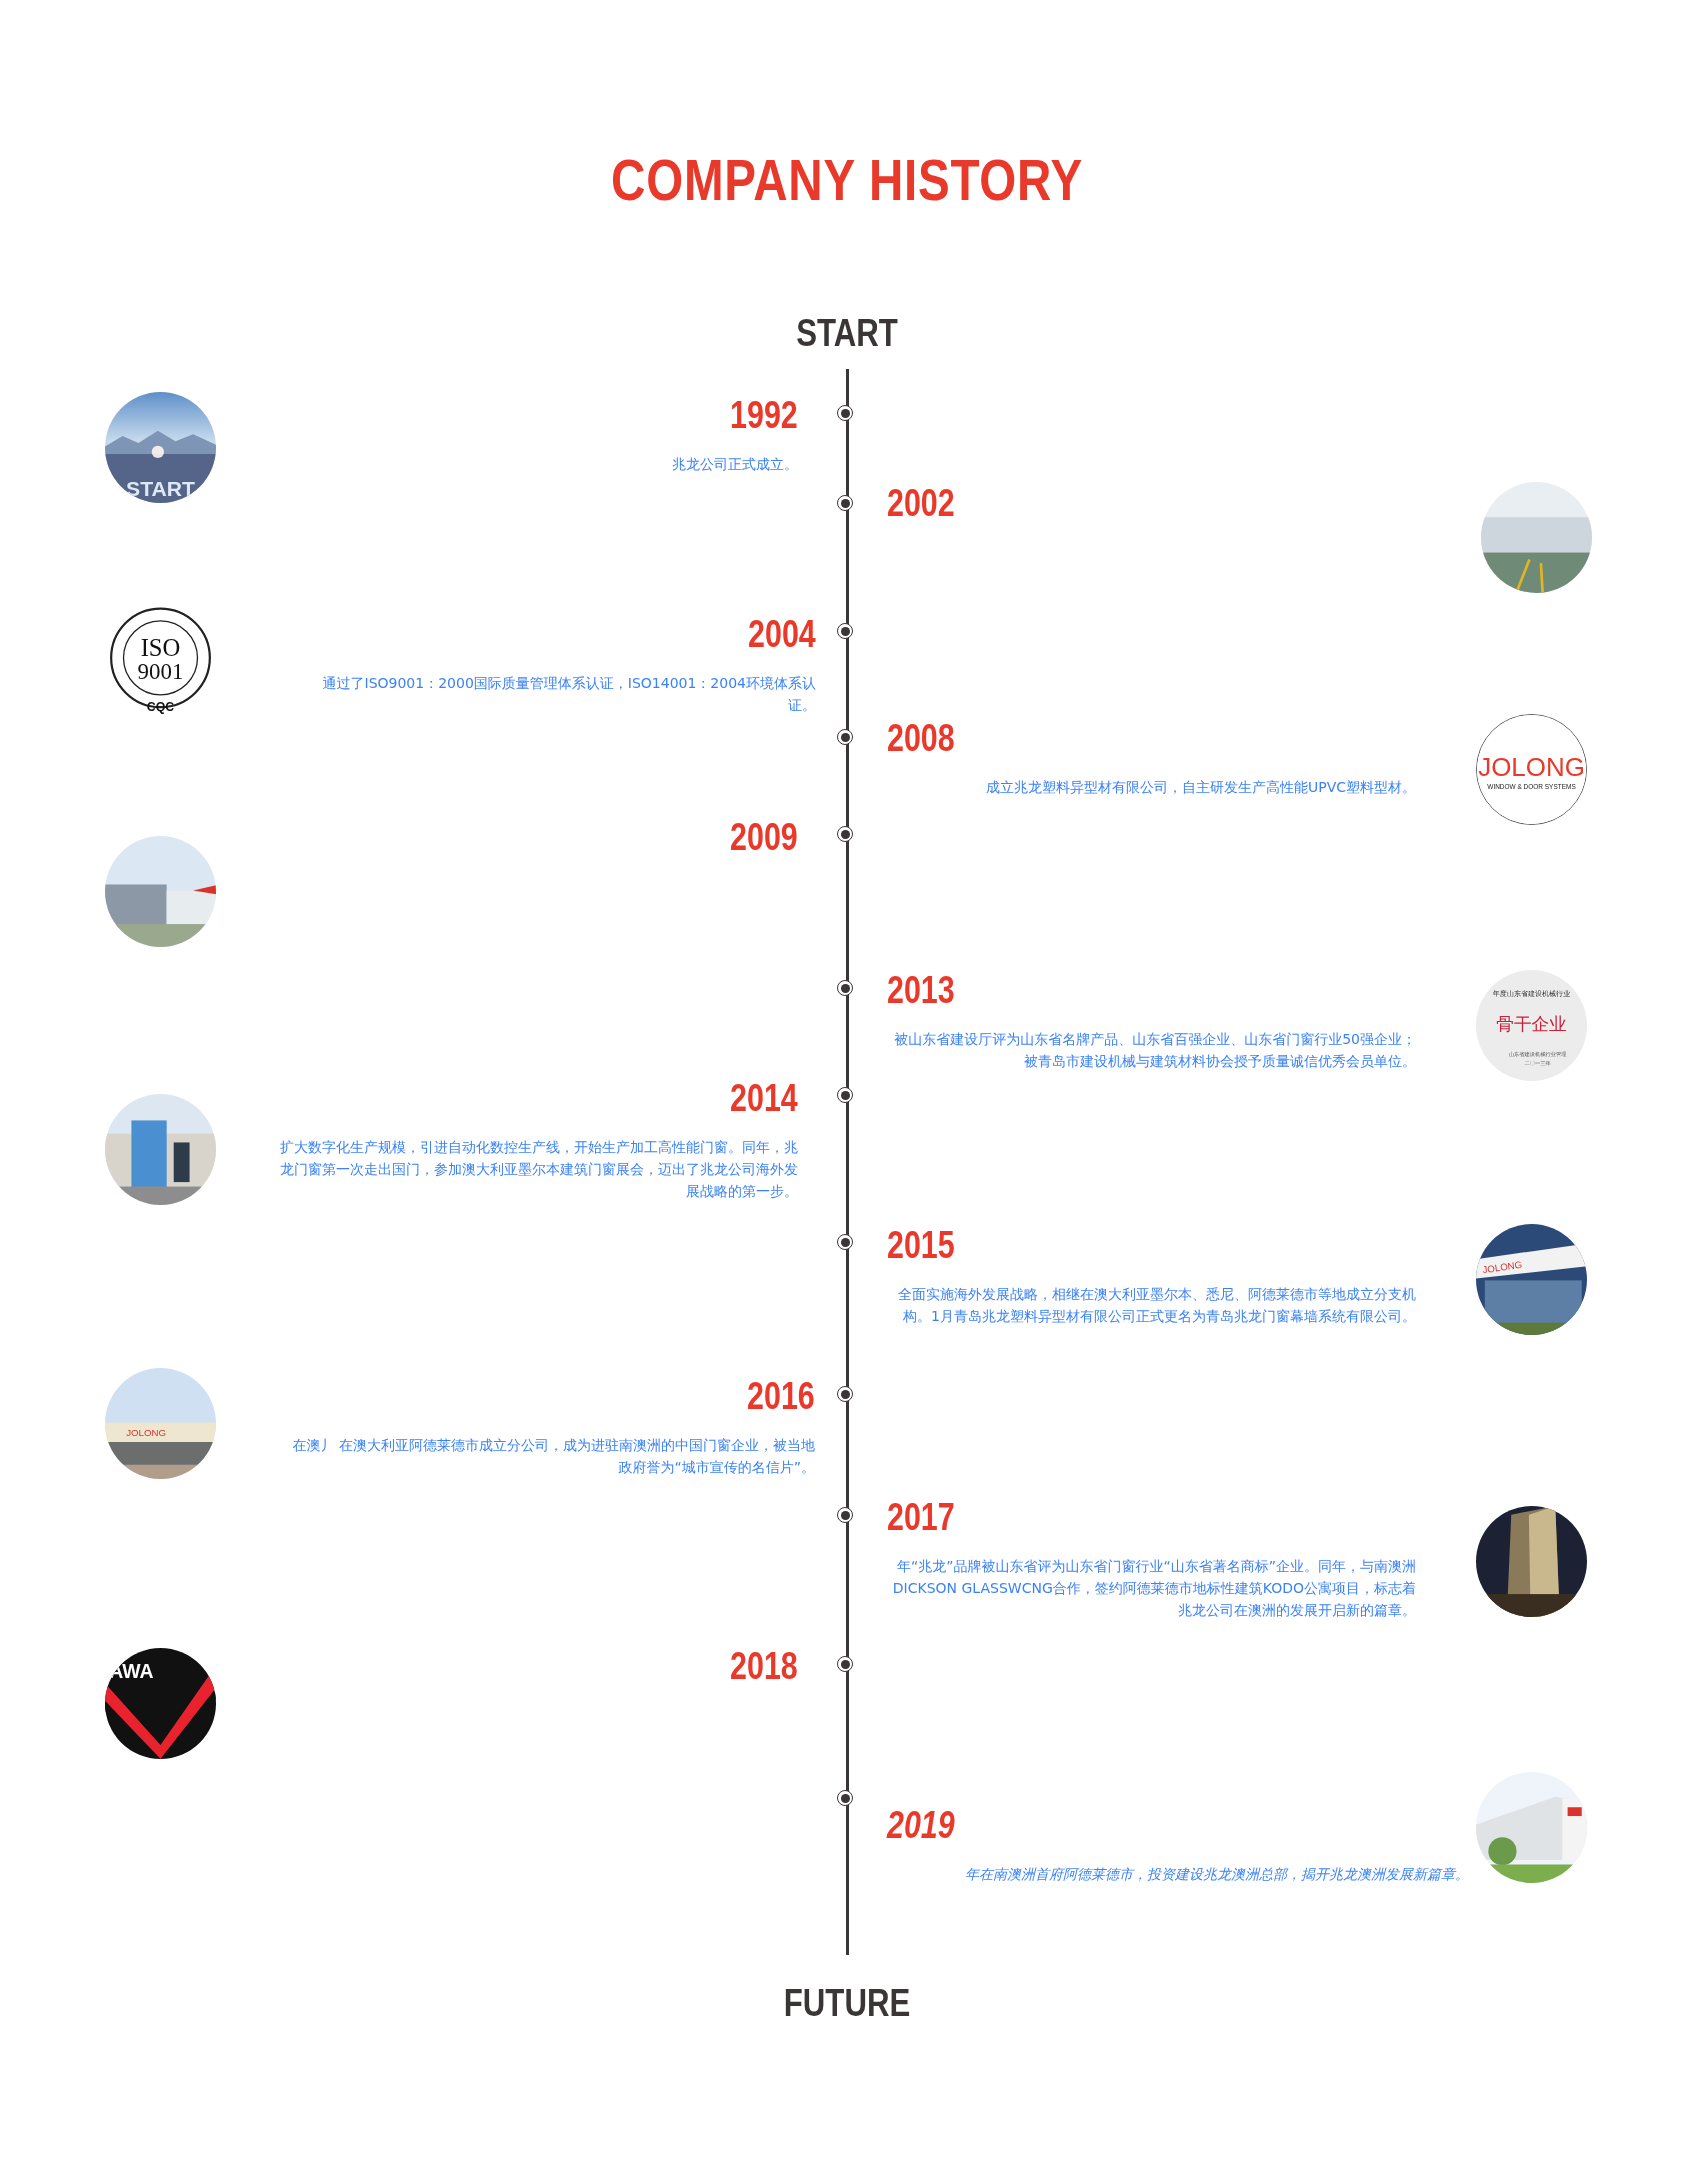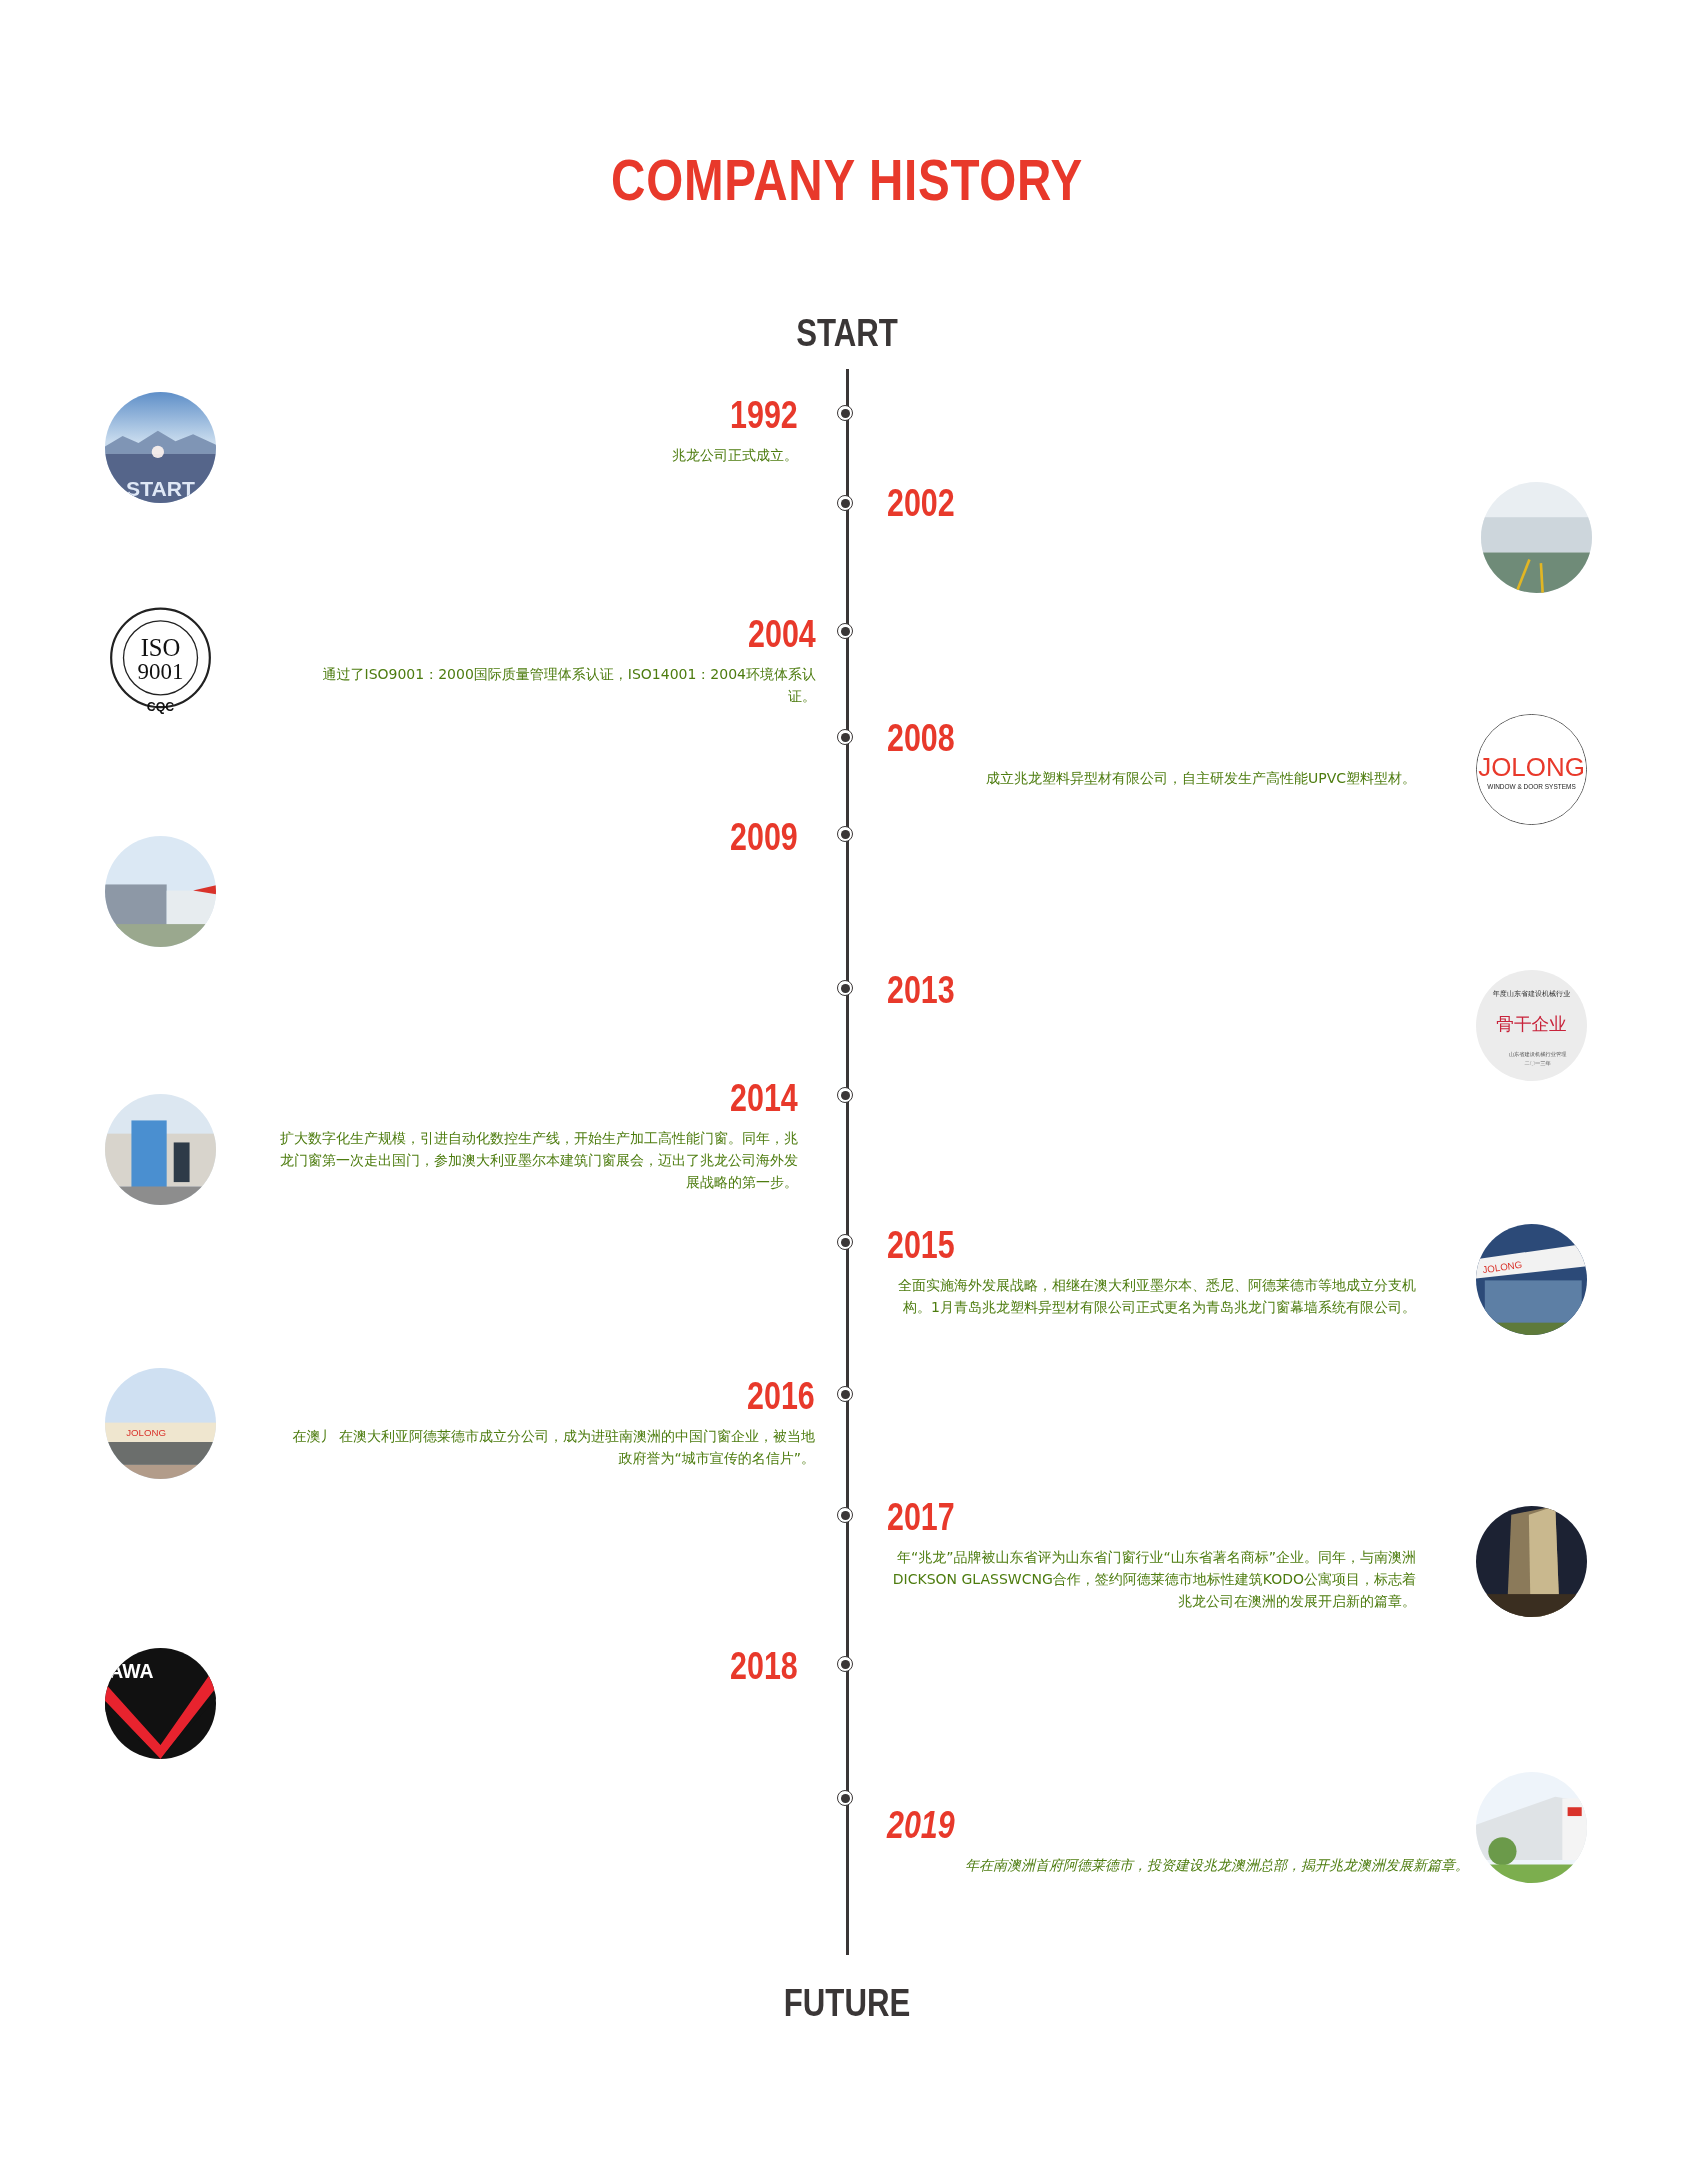--- a/index.html
+++ b/index.html
@@ -16,21 +16,21 @@
           border:1.8px solid #3a3636; border-radius:50%; background:#fff; }
   .node::after { content:""; position:absolute; left:2.6px; top:2.6px; width:8.8px; height:8.8px;
                  border-radius:50%; background:#3a3636; }
   .entry { position:absolute; width:529px; }
   .entry.left { text-align:right; }
   .entry.right { text-align:left; }
   .year { font-family:"Liberation Sans", sans-serif; font-weight:bold; font-size:39px;
           line-height:39px; display:inline-block; transform:scaleX(0.78); }
   .entry.left .year { transform-origin:right center; }
   .entry.right .year { transform-origin:left center; }
-  .desc { font-size:14px; line-height:22px; color:#4d7c0f; margin-top:10px;text-align:right; }
+  .desc { font-size:14px; line-height:22px; color:#3b82f6; margin-top:19px;text-align:right; }
   .pic { position:absolute; width:111px; height:111px; border-radius:50%; overflow:hidden;
          margin-left:-56px; margin-top:-56px; }
   .pic svg { width:100%; height:100%; display:block; }
 </style>
 </head>
 <body>
 
 <div class="title" style="color:#e8392b;">COMPANY HISTORY</div>
 <div class="cap" style="top:311px;">START</div>
 <div class="line" style="top:369px;height:1586px;"></div>
@@ -62,20 +62,21 @@
 </div>
 <div class="entry right" style="left:887px;top:718px;">
   <div class="year" style="color:#e8392b;">2008</div>
   <div class="desc">成立兆龙塑料异型材有限公司，自主研发生产高性能UPVC塑料型材。</div>
 </div>
 <div class="entry left" style="left:269px;top:817px;">
   <div class="year" style="color:#e8392b;">2009</div>
 </div>
 <div class="entry right" style="left:887px;top:970px;">
   <div class="year" style="color:#e8392b;">2013</div>
+  <div class="desc">被山东省建设厅评为山东省名牌产品、山东省百强企业、山东省门窗行业50强企业；被青岛市建设机械与建筑材料协会授予质量诚信优秀会员单位。</div>
 </div>
 <div class="entry left" style="left:269px;top:1078px;">
   <div class="year" style="color:#e8392b;">2014</div>
   <div class="desc">扩大数字化生产规模，引进自动化数控生产线，开始生产加工高性能门窗。同年，兆龙门窗第一次走出国门，参加澳大利亚墨尔本建筑门窗展会，迈出了兆龙公司海外发展战略的第一步。</div>
 </div>
 <div class="entry right" style="left:887px;top:1225px;">
   <div class="year" style="color:#e8392b;">2015</div>
   <div class="desc">全面实施海外发展战略，相继在澳大利亚墨尔本、悉尼、阿德莱德市等地成立分支机构。1月青岛兆龙塑料异型材有限公司正式更名为青岛兆龙门窗幕墙系统有限公司。</div>
 </div>
 <div class="entry left" style="left:286px;top:1376px;">

